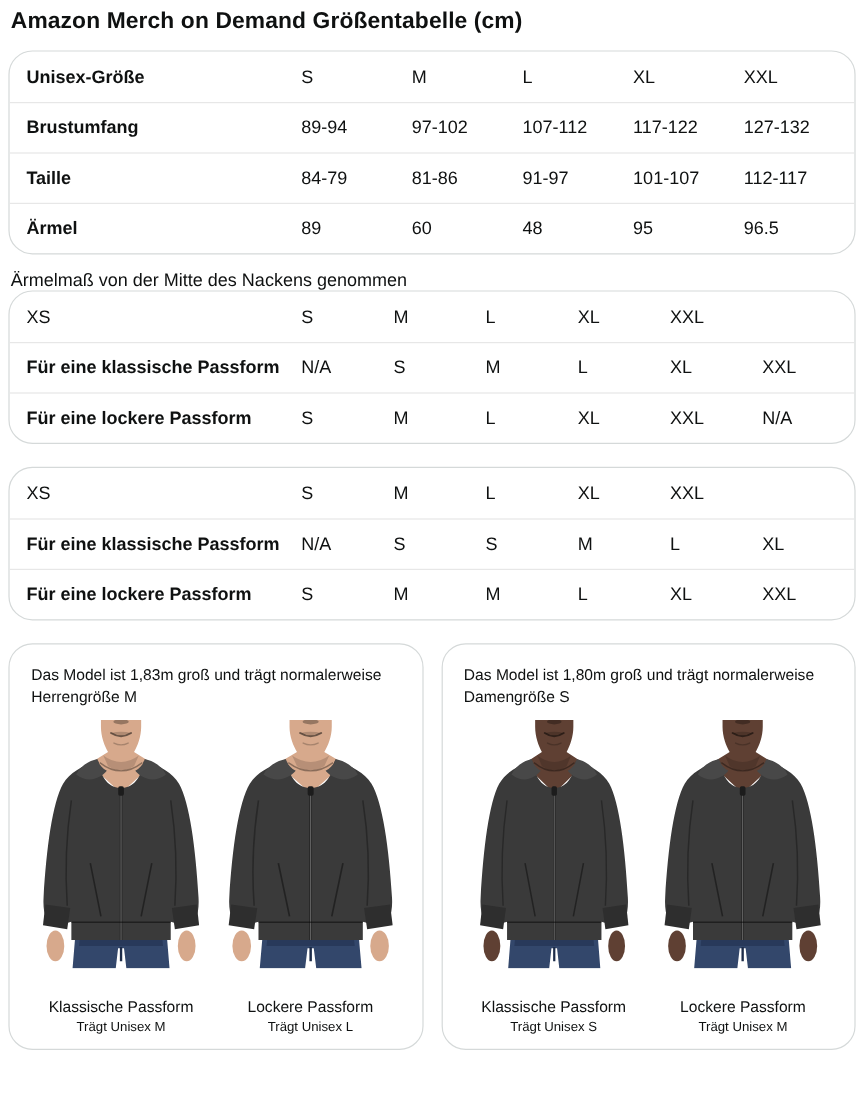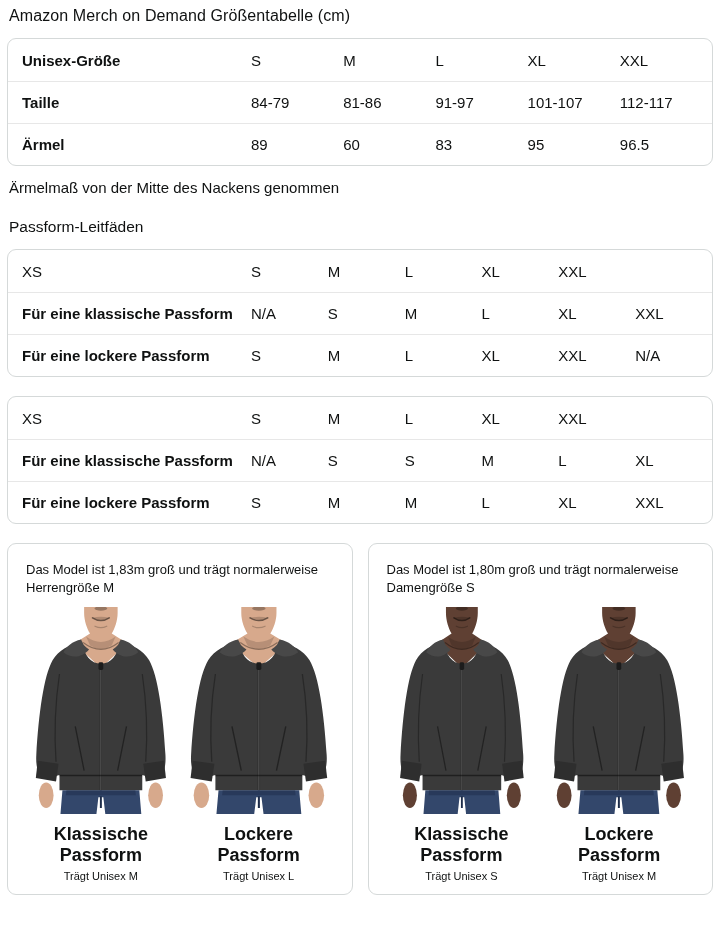--- a/index.html
+++ b/index.html
@@ -3,42 +3,42 @@
 <meta charset="utf-8">
 <style>
   :root{
     --text:#0f1111; --border:#d5d9d9; --divider:#e7e7e7;
     --hoodie:#3a3a3a; --jeans:#33476b; --male-skin:#d7a98c; --female-skin:#5f4033;
   }
   *{box-sizing:border-box;}
   body{margin:0;background:#fff;width:720px;color:var(--text);
        font-family:"Liberation Sans","DejaVu Sans",sans-serif;}
   .page{padding:3px 7px 10px;}
-  .title{font-size:16px;font-weight:400;margin:4px 0 13px 2px;letter-spacing:.1px;}
-  .card{border:1px solid var(--border);border-radius:9px;background:#fff;overflow:hidden;}
+  .title{font-size:19px;font-weight:700;margin:4px 0 13px 2px;letter-spacing:.1px;}
+  .card{border:1px solid var(--border);border-radius:20px;background:#fff;overflow:hidden;}
   .trow{display:grid;grid-template-columns:229px repeat(5,1fr);align-items:center;
         min-height:42px;padding-left:14px;font-size:15px;}
   .fit .trow{grid-template-columns:229px repeat(6,1fr);}
   .trow + .trow{border-top:1px solid var(--divider);}
   .rlabel{font-weight:700;padding-right:8px;}
   .note{font-size:15px;margin:13px 0 0 2px;}
   .fitheading{font-size:15.5px;font-weight:400;margin:22px 0 13px 2px;}
   .gap{margin-top:19px;}
   .cards-row{display:flex;gap:15px;margin-top:19px;}
   .model-card{flex:1;padding:13px 16px 12px;}
   .model-desc{font-size:13px;line-height:1.38;margin:4px 0 10px 2px;}
   .figures{display:flex;gap:4px;}
   figure{margin:0;flex:1;text-align:center;min-width:0;}
   .model-photo{width:100%;height:207px;}
   .model-photo svg{width:100%;height:100%;display:block;}
   svg.male{color:var(--male-skin);}
   svg.female{color:var(--female-skin);}
   svg.loose{transform:scaleX(1.05);}
   svg.snug{transform:scaleX(0.95);}
-  .fit-label{font-weight:700;font-size:18px;margin-top:10px;}
+  .fit-label{font-weight:400;font-size:13px;margin-top:24px;}
   .size-label{font-size:11px;margin-top:4px;}
   .defs{position:absolute;width:0;height:0;overflow:hidden;}
 </style>
 </head>
 <body>
 
 <svg class="defs" aria-hidden="true">
   <symbol id="model-fig" viewBox="0 0 150 210">
     <path fill="currentColor" d="M58 0 h34 v6 c0 8 -3 16 -6 21 l16 10 l-27 25 l-27 -25 l16 -10 c-3 -5 -6 -13 -6 -21 z"></path>
     <ellipse cx="75" cy="1.5" rx="6.5" ry="2.2" fill="#000" opacity="0.3"></ellipse>
@@ -74,40 +74,47 @@
   <section class="card">
     <div class="trow">
       <div class="rlabel">Unisex-Größe</div>
       <div>S</div>
       <div>M</div>
       <div>L</div>
       <div>XL</div>
       <div>XXL</div>
     </div>
     <div class="trow">
+      <div class="rlabel">Brustumfang</div>
+      <div>89-94</div>
+      <div>97-102</div>
+      <div>107-112</div>
+      <div>117-122</div>
+      <div>127-132</div>
+    </div>
+    <div class="trow">
       <div class="rlabel">Taille</div>
       <div>84-79</div>
       <div>81-86</div>
       <div>91-97</div>
       <div>101-107</div>
       <div>112-117</div>
     </div>
     <div class="trow">
       <div class="rlabel">Ärmel</div>
       <div>89</div>
       <div>60</div>
-      <div>83</div>
+      <div>48</div>
       <div>95</div>
       <div>96.5</div>
     </div>
   </section>
 
   <p class="note">Ärmelmaß von der Mitte des Nackens genommen</p>
 
-  <h2 class="fitheading">Passform-Leitfäden</h2>
 
   <section class="card fit">
     <div class="trow">
       <div>XS</div>
       <div>S</div>
       <div>M</div>
       <div>L</div>
       <div>XL</div>
       <div>XXL</div>
     </div>

